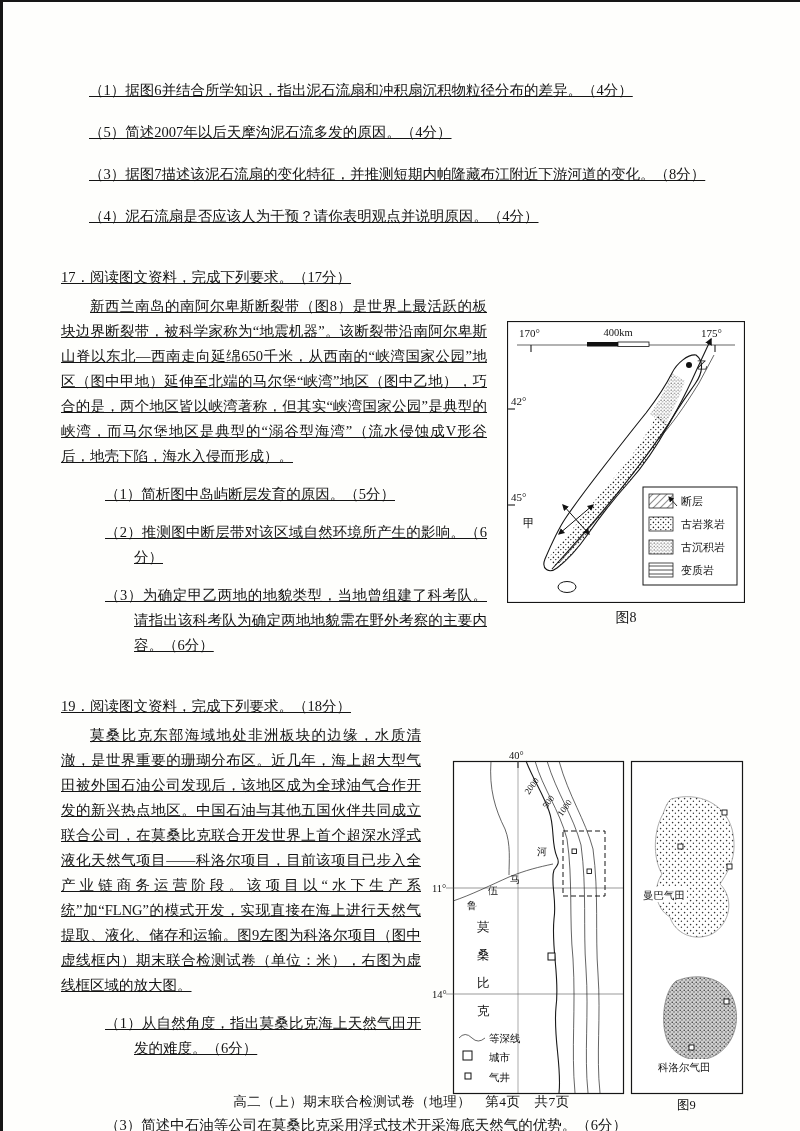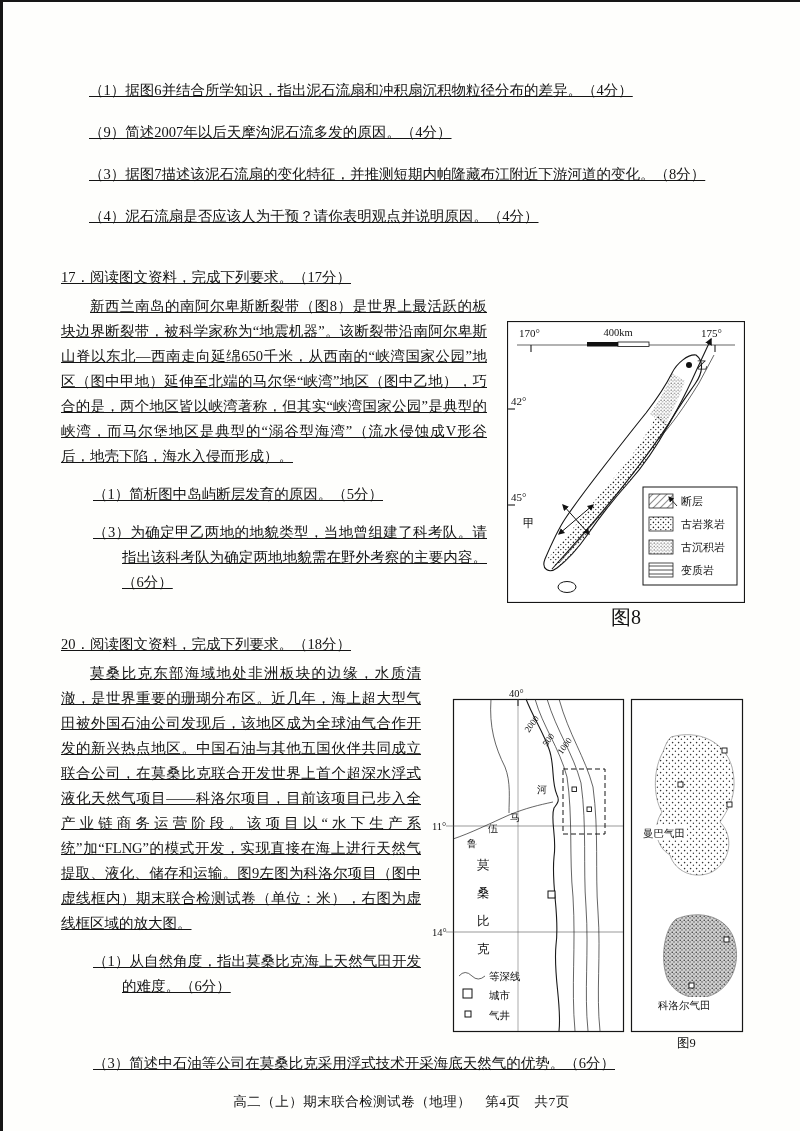--- a/index.html
+++ b/index.html
@@ -13,39 +13,39 @@
   }
   .content { padding:76px 55px 0 58px; font-size:14.5px; line-height:25px; text-align:justify; }
   .q16-item { margin-left:28px; margin-bottom:17px; padding-left:2em; text-indent:-2em; }
   .q-block { }
   .q-heading { margin-top:36px; margin-bottom:4px; }
   .q-body { }
   .fig-float { float:right; text-align:center; }
   .fig8-float { width:238px; margin:27px 0 2px 20px; }
   .fig9-float { width:314px; margin:26px 0 0 10px; }
   .intro { text-indent:2em; }
-  .q-item { margin-left:32px; margin-top:13px; padding-left:2em; text-indent:-2em; }
+  .q-item { margin-left:44px; margin-top:13px; padding-left:2em; text-indent:-2em; }
   .q-item.clear { clear:both; margin-top:16px; }
-  .fig-caption { font-size:20px; margin-top:2px; text-align:center; }
+  .fig-caption { font-size:14px; margin-top:2px; text-align:center; }
   .q18-block { clear:both; }
   .footer { position:absolute; left:0; right:0; bottom:20px; text-align:center; font-size:13.5px; letter-spacing:.5px; }
   svg { display:block; }
   svg text { font-family:"Liberation Serif","DejaVu Serif",serif; fill:#111; }
   .thin { stroke:#222; stroke-width:0.7; fill:none; }
   .med  { stroke:#1a1a1a; stroke-width:1.1; fill:none; }
 </style>
 </head>
 <body>
 
 <div class="page">
   <div class="content">
 
     <div>
       <div class="q16-item">（1）据图6并结合所学知识，指出泥石流扇和冲积扇沉积物粒径分布的差异。（4分）</div>
-      <div class="q16-item">（9）简述2007年以后天摩沟泥石流多发的原因。（4分）</div>
+      <div class="q16-item">（5）简述2007年以后天摩沟泥石流多发的原因。（4分）</div>
       <div class="q16-item">（3）据图7描述该泥石流扇的变化特征，并推测短期内帕隆藏布江附近下游河道的变化。（8分）</div>
       <div class="q16-item">（4）泥石流扇是否应该人为干预？请你表明观点并说明原因。（4分）</div>
     </div>
 
     <div class="q-block">
       <div class="q-heading">17．阅读图文资料，完成下列要求。（17分）</div>
       <div class="q-body">
 
         <div class="fig-float fig8-float">
           <svg width="238" height="282" viewBox="0 0 238 282">
@@ -130,26 +130,27 @@
               <text x="174" y="230" font-size="11">古沉积岩</text>
               <rect x="142" y="242" width="24" height="14" fill="url(#f8hatch)" stroke="#222" stroke-width="0.8"></rect>
               <text x="174" y="253" font-size="11">变质岩</text>
             </g>
           </svg>
           <div class="fig-caption">图8</div>
         </div>
 
         <p class="intro">新西兰南岛的南阿尔卑斯断裂带（图8）是世界上最活跃的板块边界断裂带，被科学家称为“地震机器”。该断裂带沿南阿尔卑斯山脊以东北—西南走向延绵650千米，从西南的“峡湾国家公园”地区（图中甲地）延伸至北端的马尔堡“峡湾”地区（图中乙地），巧合的是，两个地区皆以峡湾著称，但其实“峡湾国家公园”是典型的峡湾，而马尔堡地区是典型的“溺谷型海湾”（流水侵蚀成V形谷后，地壳下陷，海水入侵而形成）。</p>
         <div class="q-item">（1）简析图中岛屿断层发育的原因。（5分）</div>
+        <div class="q-item">（2）推测图中断层带对该区域自然环境所产生的影响。（6分）</div>
         <div class="q-item">（3）为确定甲乙两地的地貌类型，当地曾组建了科考队。请指出该科考队为确定两地地貌需在野外考察的主要内容。（6分）</div>
       </div>
     </div>
 
     <div class="q-block q18-block">
-      <div class="q-heading">20．阅读图文资料，完成下列要求。（18分）</div>
+      <div class="q-heading">19．阅读图文资料，完成下列要求。（18分）</div>
       <div class="q-body">
 
         <div class="fig-float fig9-float">
           <svg width="314" height="364" viewBox="0 0 314 364">
             <defs>
               <pattern id="f9dots" width="6" height="6" patternUnits="userSpaceOnUse">
                 <circle cx="1.6" cy="1.6" r="0.8" fill="#333"></circle>
                   <circle cx="4.4" cy="4.2" r="0.7" fill="#333"></circle>
               </pattern>
               <pattern id="f9dense" width="4" height="4" patternUnits="userSpaceOnUse">

